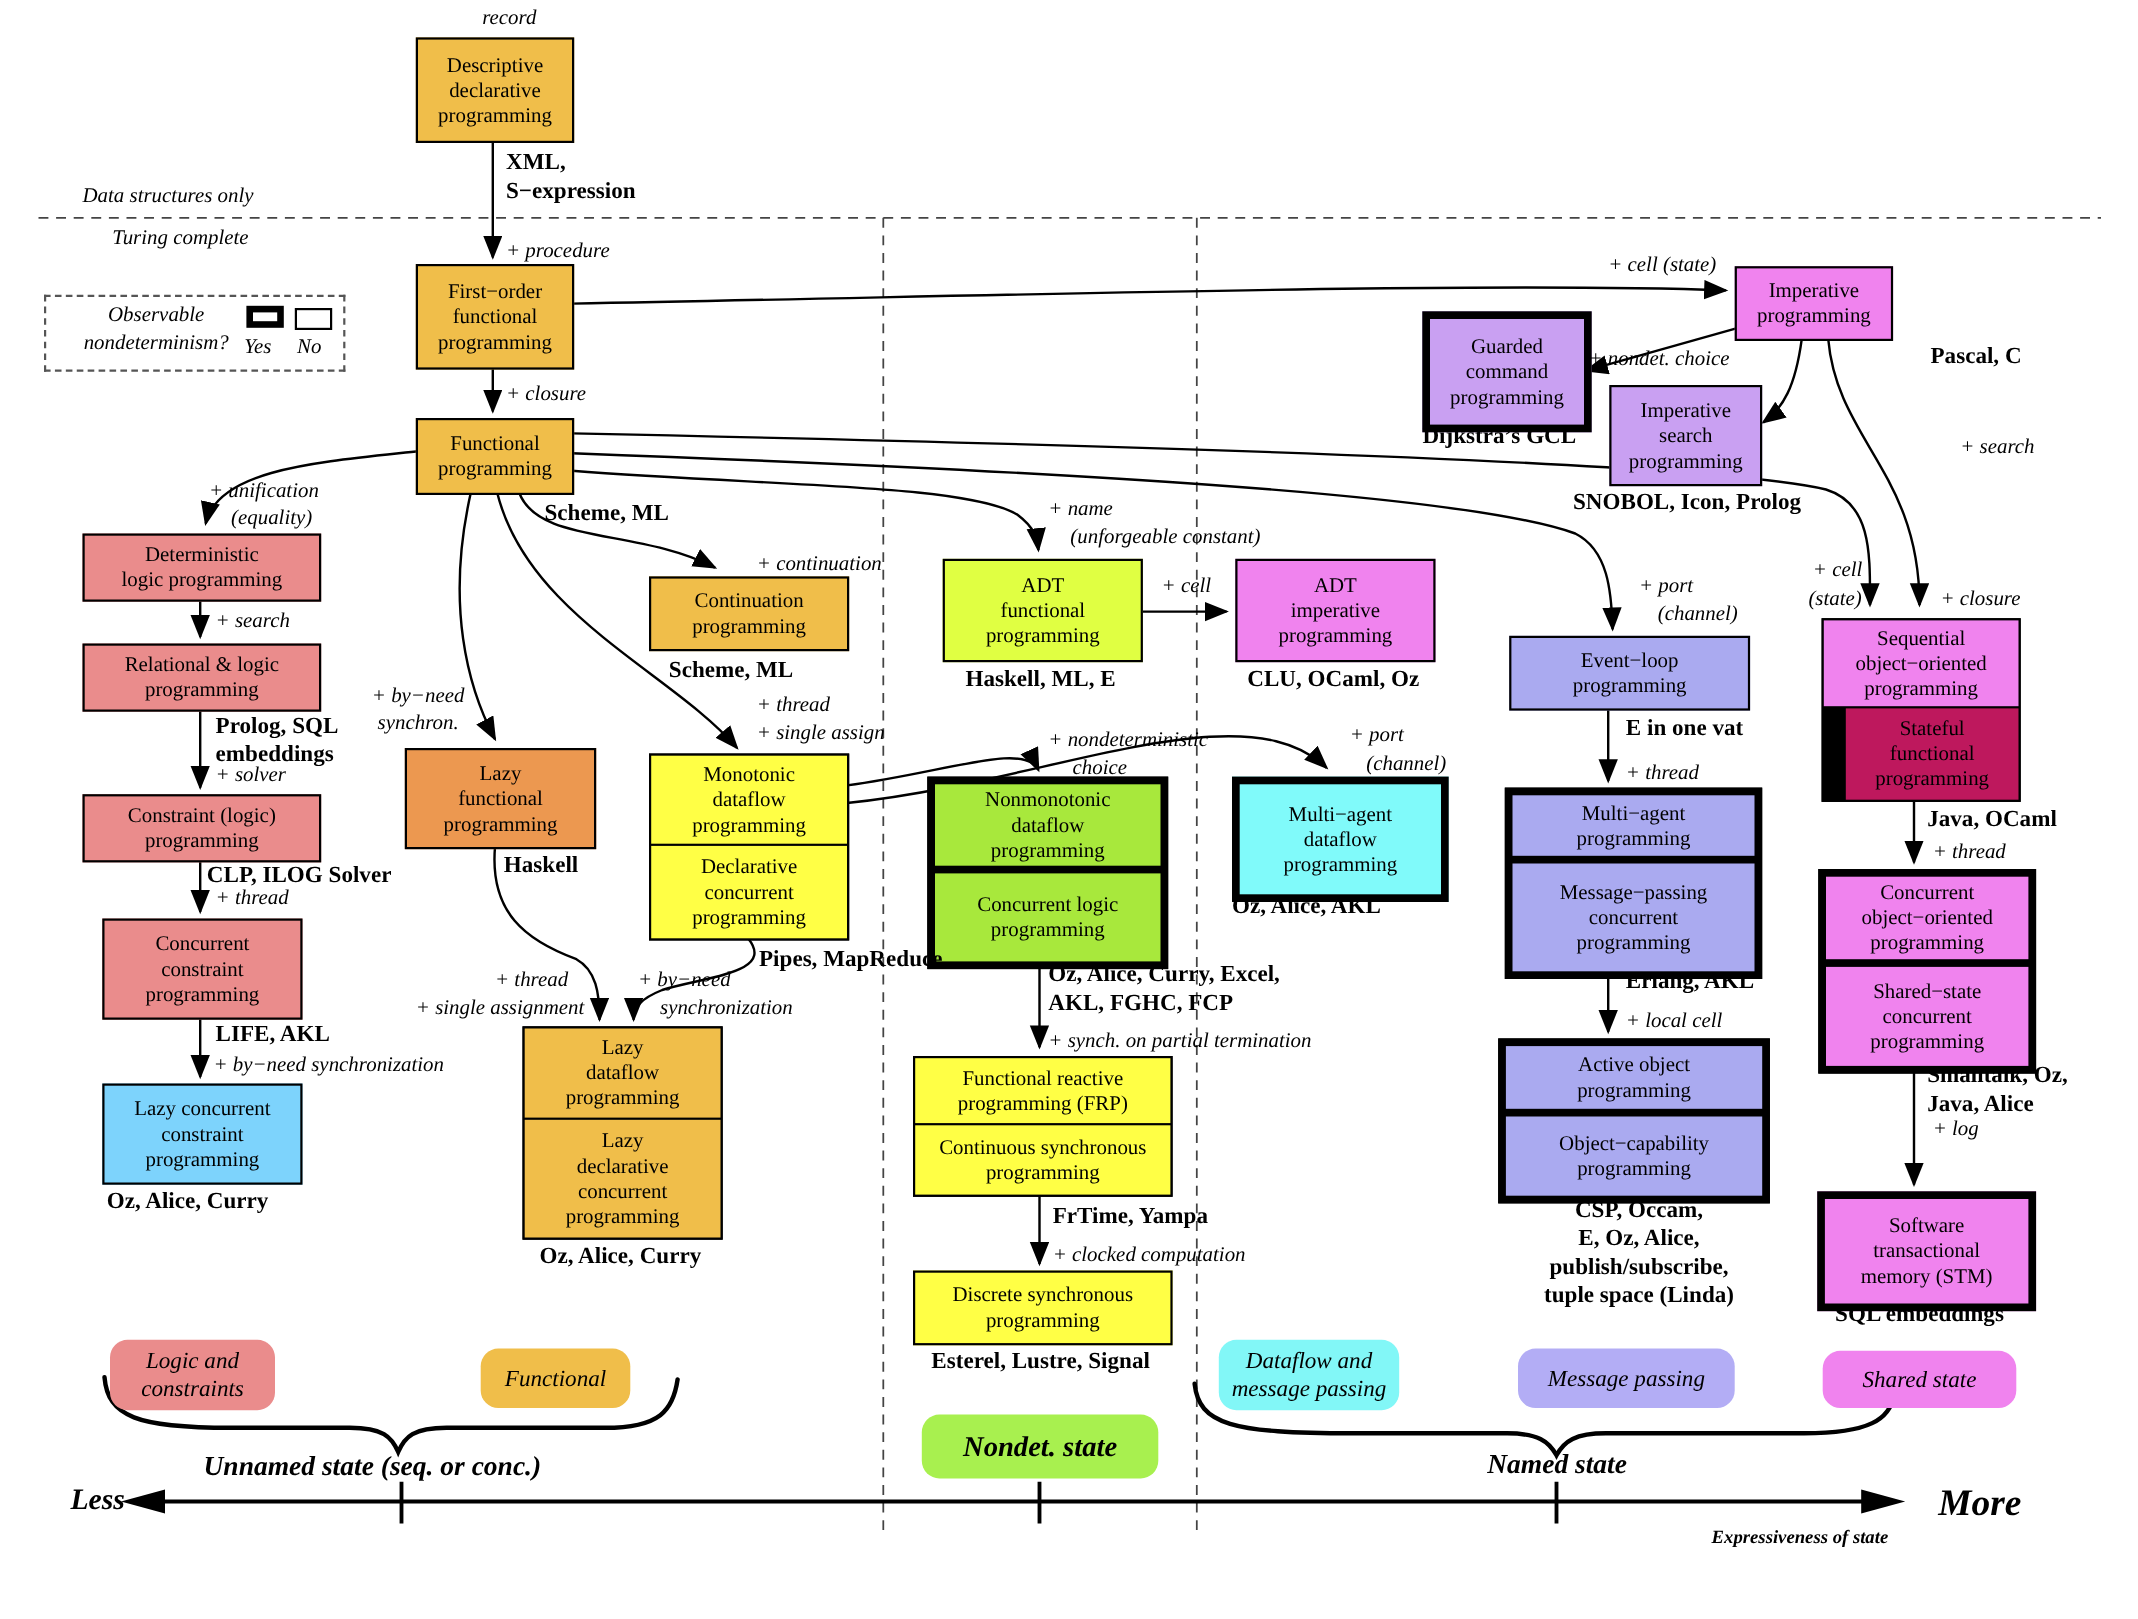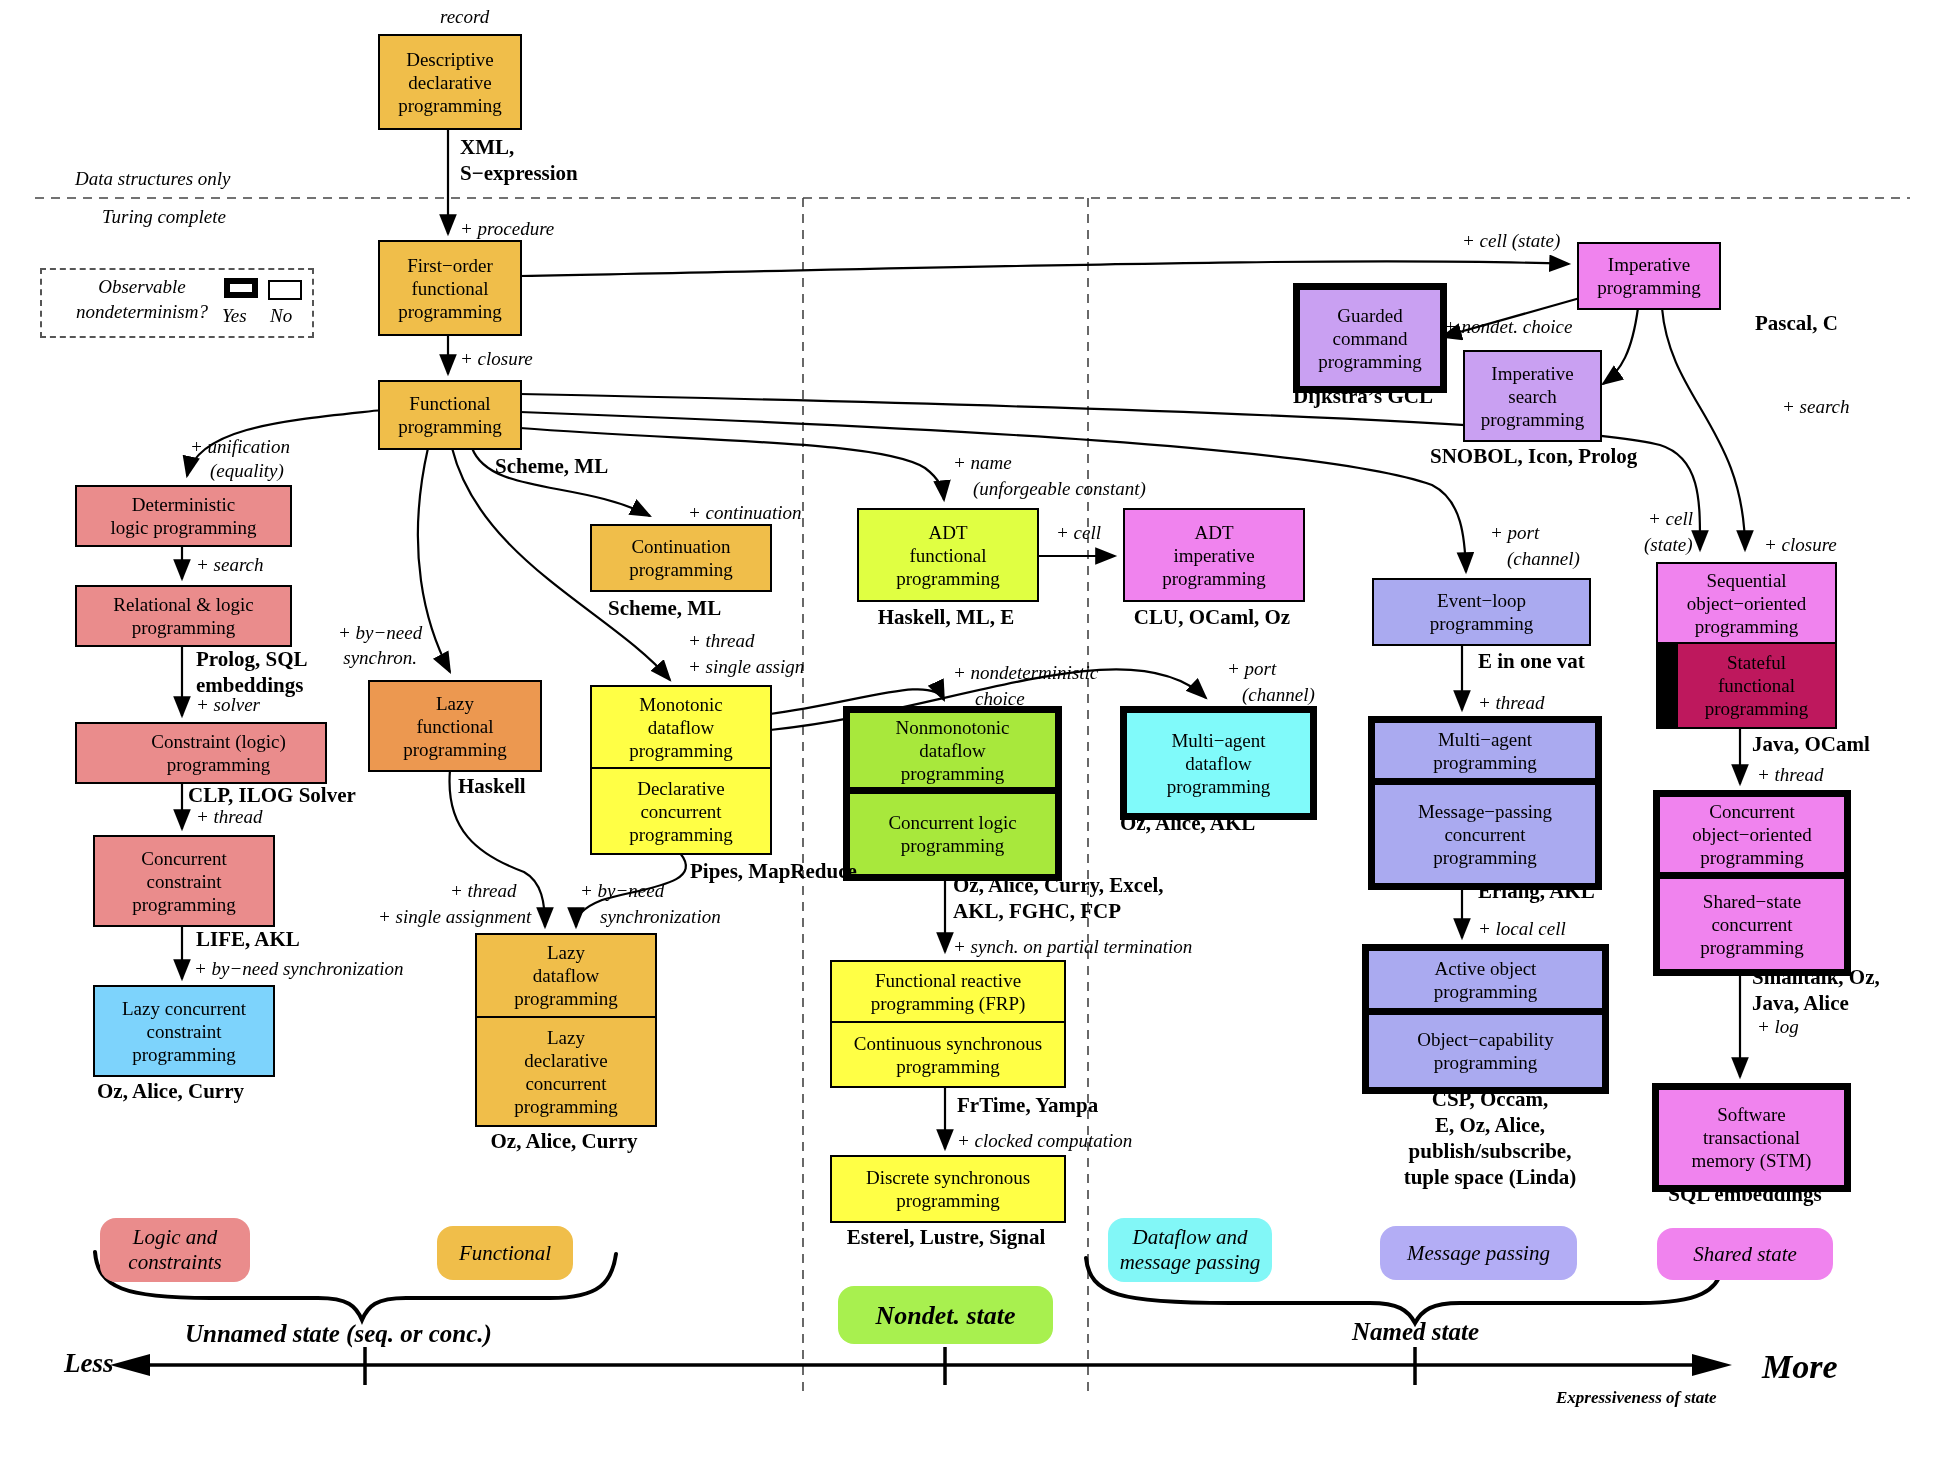--- a/index.html
+++ b/index.html
@@ -75,21 +75,21 @@
     </g>
 
     <g>
       <path d="M132,1365 L1710,1365" stroke="#000" stroke-width="3.5" fill="none"></path>
       <polygon points="110,1365 150,1354 150,1376" fill="#000"></polygon>
       <polygon points="1732,1365 1692,1354 1692,1376" fill="#000"></polygon>
       <path d="M365,1347 L365,1385 M945,1347 L945,1385 M1415,1347 L1415,1385" stroke="#000" stroke-width="3.5" fill="none"></path>
     </g>
   </svg>
 
-  <div class="ann" style="left:440px;top:4px;width:70px;">record</div>
+  <div class="ann" style="left:428px;top:4px;width:70px;text-align:center;">record</div>
   <div class="ann" style="left:75px;top:166px;">Data structures only</div>
   <div class="ann" style="left:102px;top:204px;">Turing complete</div>
   <div class="langs" style="left:460px;top:134px;">XML,
 S−expression</div>
   <div class="ann" style="left:460px;top:216px;">+ procedure</div>
   <div class="ann" style="left:460px;top:346px;">+ closure</div>
 
   <div class="legend" style="left:40px;top:268px;width:270px;height:66px;"></div>
   <div class="ann" style="left:62px;top:274px;width:160px;text-align:center;">Observable
 nondeterminism?</div>
@@ -115,21 +115,21 @@
   <div class="ann" style="left:190px;top:434px;">+ unification</div>
   <div class="ann" style="left:210px;top:458px;">(equality)</div>
   <div class="box" style="left:75px;top:485px;width:213px;height:58px;background:#EA8C8C;"><span>Deterministic
 logic programming</span></div>
   <div class="ann" style="left:196px;top:552px;">+ search</div>
   <div class="box" style="left:75px;top:585px;width:213px;height:58px;background:#EA8C8C;"><span>Relational &amp; logic
 programming</span></div>
   <div class="langs" style="left:196px;top:646px;">Prolog, SQL
 embeddings</div>
   <div class="ann" style="left:196px;top:692px;">+ solver</div>
-  <div class="box" style="left:75px;top:722px;width:213px;height:58px;background:#EA8C8C;padding-left:35px;"><span>Constraint (logic)
+  <div class="box" style="left:75px;top:722px;width:213px;height:58px;background:#EA8C8C;"><span>Constraint (logic)
 programming</span></div>
   <div class="langs" style="left:188px;top:782px;">CLP, ILOG Solver</div>
   <div class="ann" style="left:196px;top:804px;">+ thread</div>
   <div class="box" style="left:93px;top:835px;width:178px;height:88px;background:#EA8C8C;"><span>Concurrent
 constraint
 programming</span></div>
   <div class="langs" style="left:196px;top:926px;">LIFE, AKL</div>
   <div class="ann" style="left:194px;top:956px;">+ by−need synchronization</div>
   <div class="box" style="left:93px;top:985px;width:178px;height:88px;background:#7dd3fc;"><span>Lazy concurrent
 constraint

